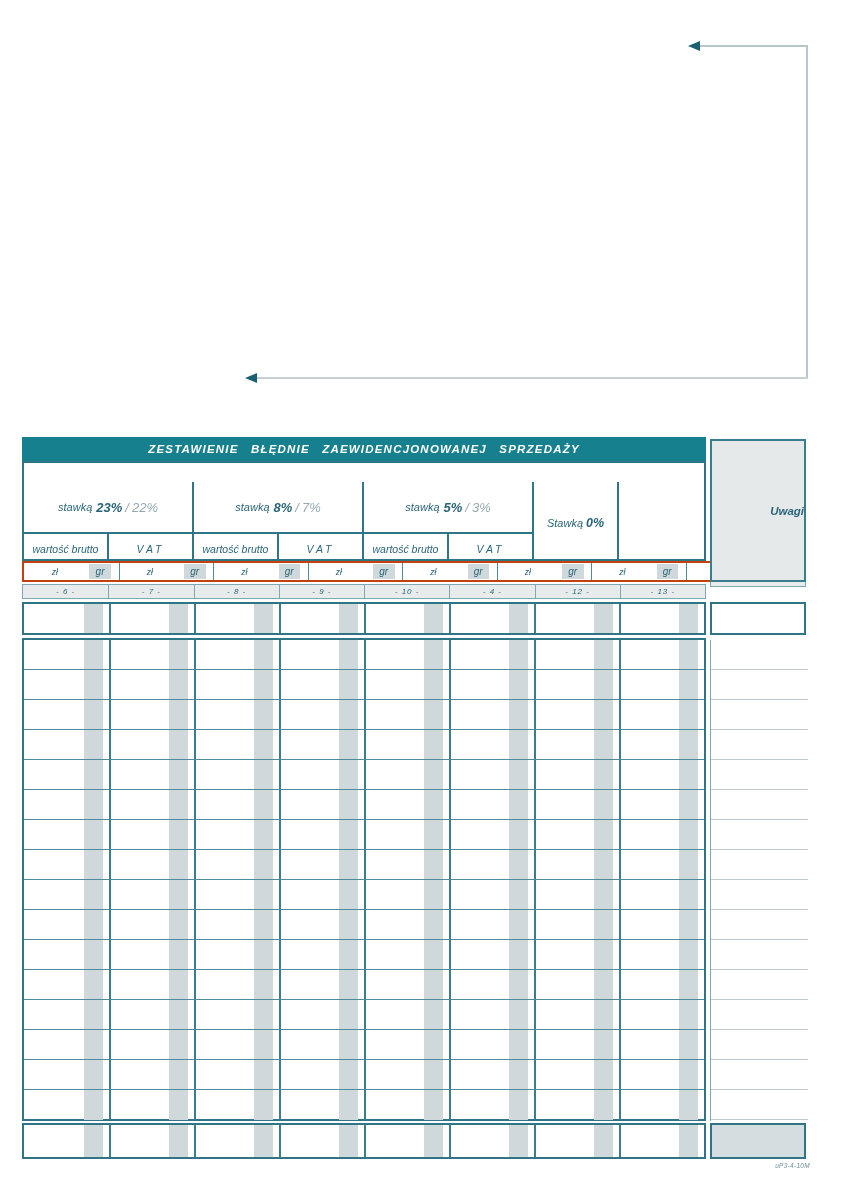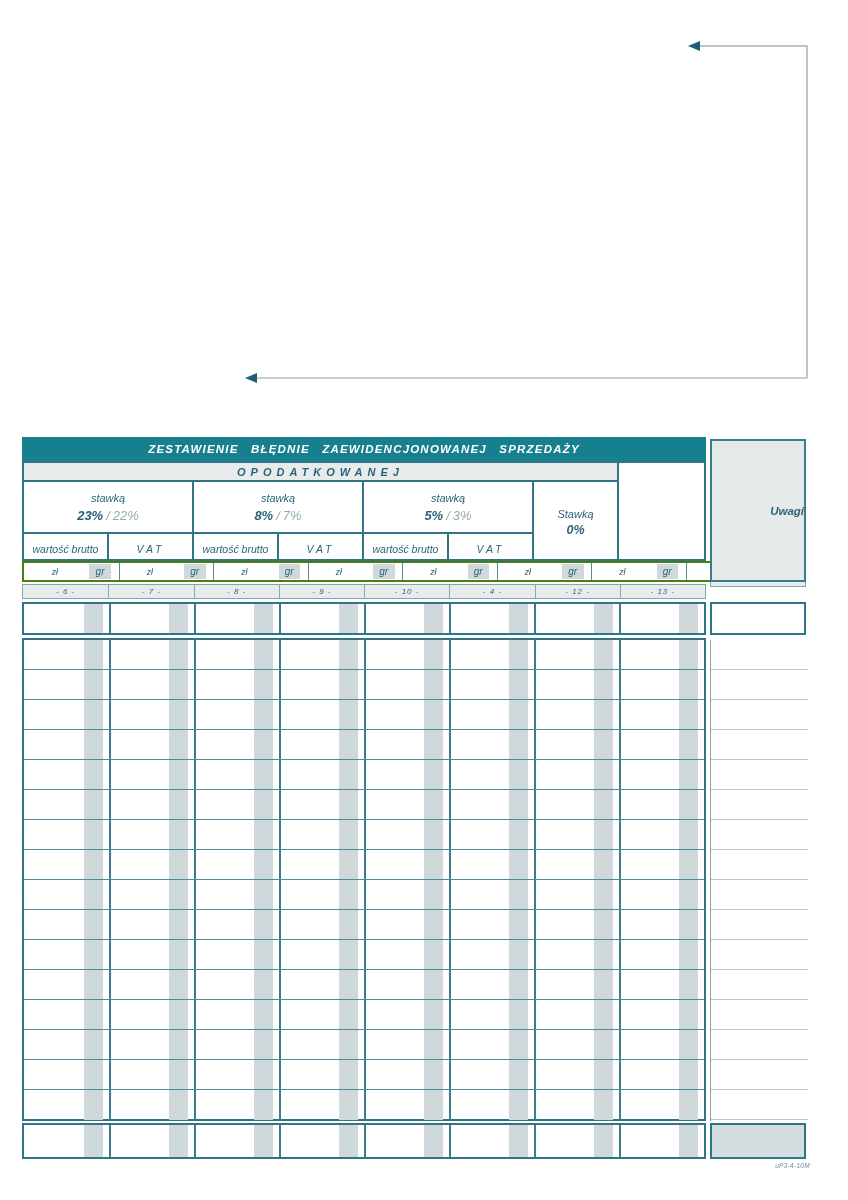--- a/index.html
+++ b/index.html
@@ -25,21 +25,21 @@
     position:absolute; left:22px; top:437px; width:684px; height:24px;
     background:#16808E; color:#ffffff; display:flex; align-items:center; justify-content:center;
     font-size:11.5px; font-weight:bold; letter-spacing:1.2px; word-spacing:8px;
   }
 
   
   .header-block {
     position:absolute; left:22px; top:461px; width:684px; height:100px;
     border:2px solid #2F7586; background:#fff;
   }
-  .hcell { position:absolute; display:flex; flex-direction:column; align-items:center; justify-content:center; }
+  .hcell { position:absolute; display:flex; flex-direction:row; align-items:center; justify-content:center; }
   .opod {
     left:0; top:0; width:87.5%; height:19px; background:#E8EBEC;
     border-right:2px solid #2F7586; border-bottom:2px solid #2F7586;
     font-size:11px; font-weight:bold; letter-spacing:5px; flex-direction:row;
   }
   .rate-group { top:19px; width:25%; height:52px; border-right:2px solid #2F7586; border-bottom:2px solid #2F7586; gap:4px; }
   .rate-label { font-size:11px; }
   .rate-line  { font-size:13px; }
   .rate-main  { font-weight:bold; }
   .rate-sep, .rate-old { color:#93A9B1; }
@@ -47,21 +47,21 @@
   .subcell { top:71px; width:12.5%; height:29px; border-right:2px solid #2F7586; font-size:10.5px; }
   .vat-label { letter-spacing:3px; }
   .zero-cell { left:75%; top:19px; width:12.5%; height:81px; border-right:2px solid #2F7586; gap:3px; }
   .zero-l1 { font-size:11px; }
   .zero-l2 { font-size:12.5px; font-weight:bold; }
   .exempt-cell { left:87.5%; top:0; width:12.5%; height:100px; font-size:11px; font-weight:bold; line-height:1.35; }
 
   
   .cur-row {
     position:absolute; left:22px; top:561px; width:760px; height:21px;
-    border:2px solid #4d7c0f; display:flex;
+    border:2px solid #c2410c; display:flex;
   }
   .cur-cell { position:relative; width:12.5%; height:100%; }
   .cur-cell + .cur-cell { border-left:1px solid #4E8C9C; }
   .zl-label { position:absolute; left:0; top:0; width:65%; height:100%;
     display:flex; align-items:center; justify-content:center; font-size:8.5px; }
   .gr-box { position:absolute; left:69%; top:1px; bottom:1px; width:23%;
     background:#CFD9DC; display:flex; align-items:center; justify-content:center; font-size:10px; }
 
   
   .num-row {
@@ -130,23 +130,20 @@
   <div class="aline" id="arrow-vert"></div>
   <div class="aline" id="arrow-mid-h"></div>
   <div class="arrowhead" id="ah-top"></div>
   <div class="arrowhead" id="ah-mid"></div>
 
   <div class="title-bar">
     <span>ZESTAWIENIE BŁĘDNIE ZAEWIDENCJONOWANEJ SPRZEDAŻY</span>
   </div>
 
   <div class="header-block">
-    <div class="hcell opod">
-      <span>OPODATKOWANEJ</span>
-    </div>
 
     <div class="hcell rate-group" style="left:0;">
       <span class="rate-label">stawką</span>
       <span class="rate-line">
         <span class="rate-main">23%</span><span class="rate-sep">/</span><span class="rate-old">22%</span>
       </span>
     </div>
     <div class="hcell rate-group" style="left:25%;">
       <span class="rate-label">stawką</span>
       <span class="rate-line">

